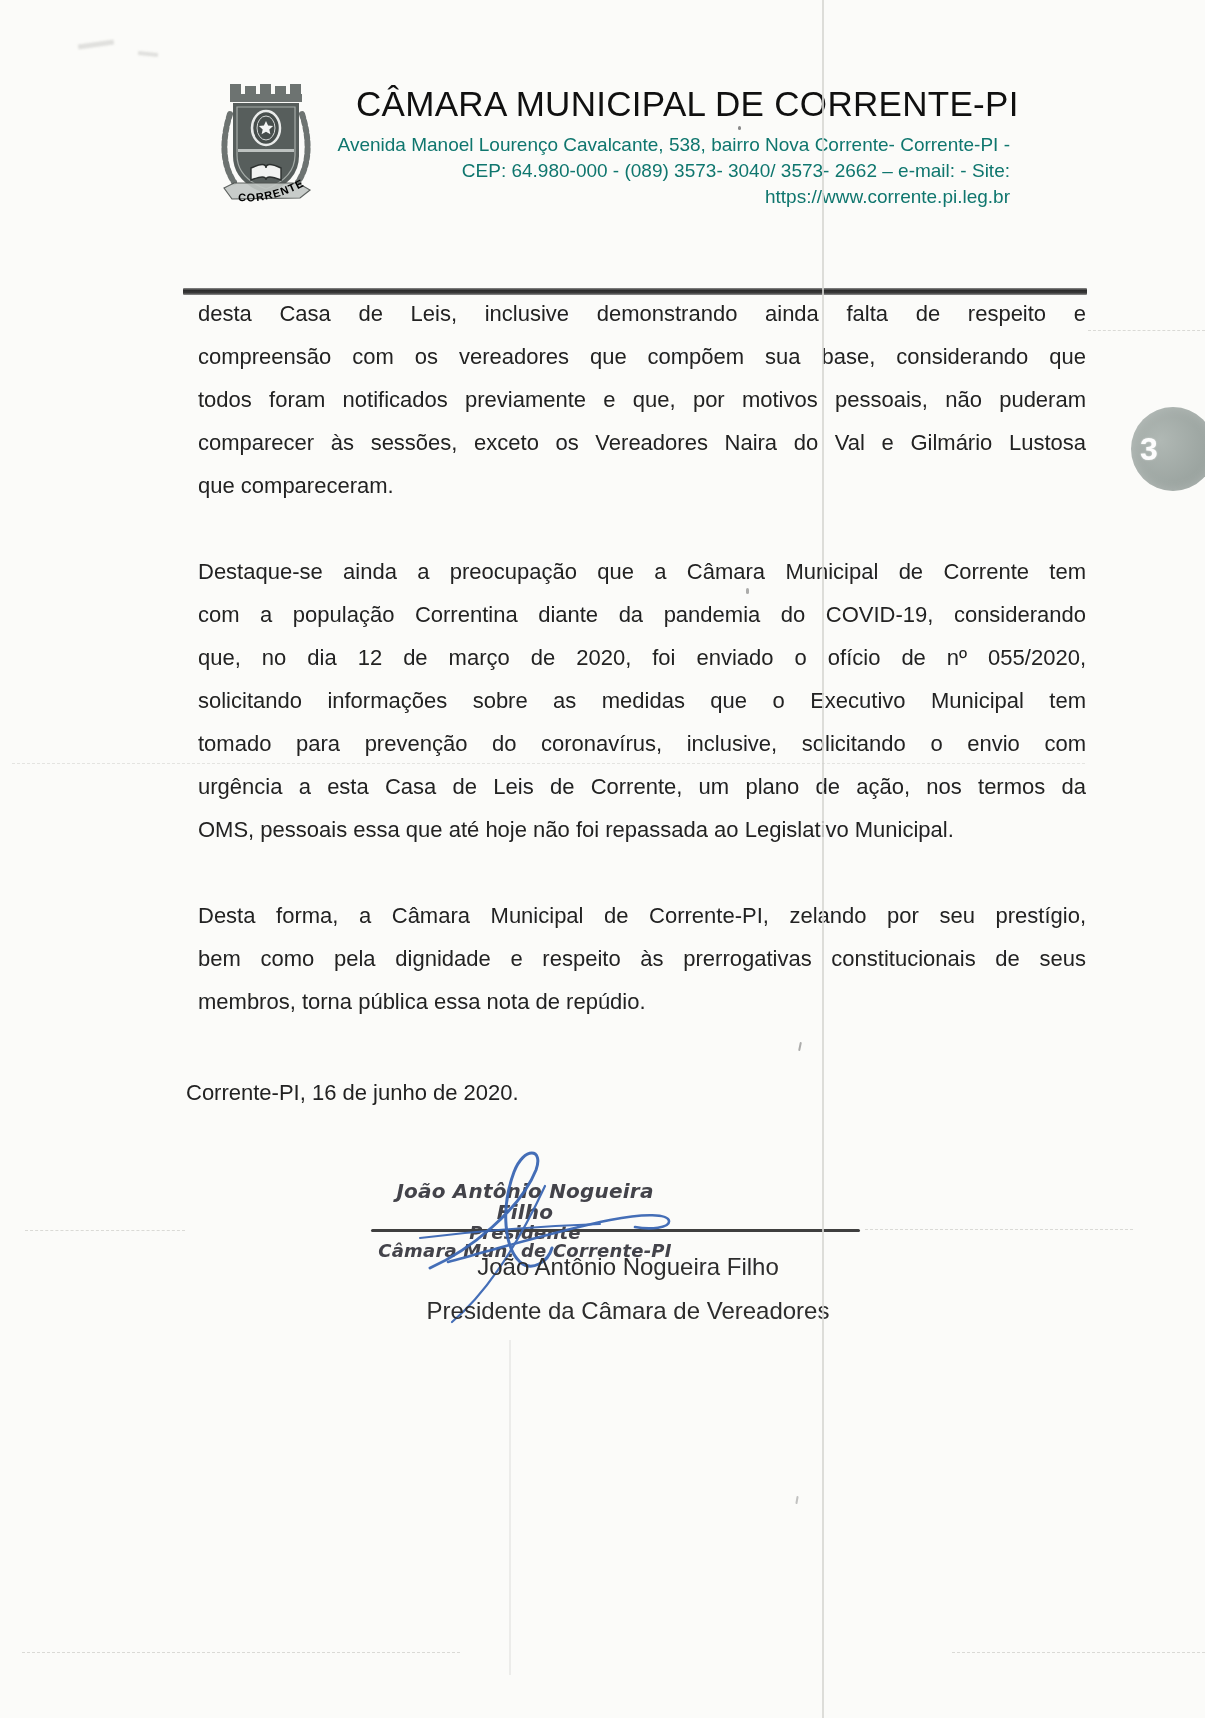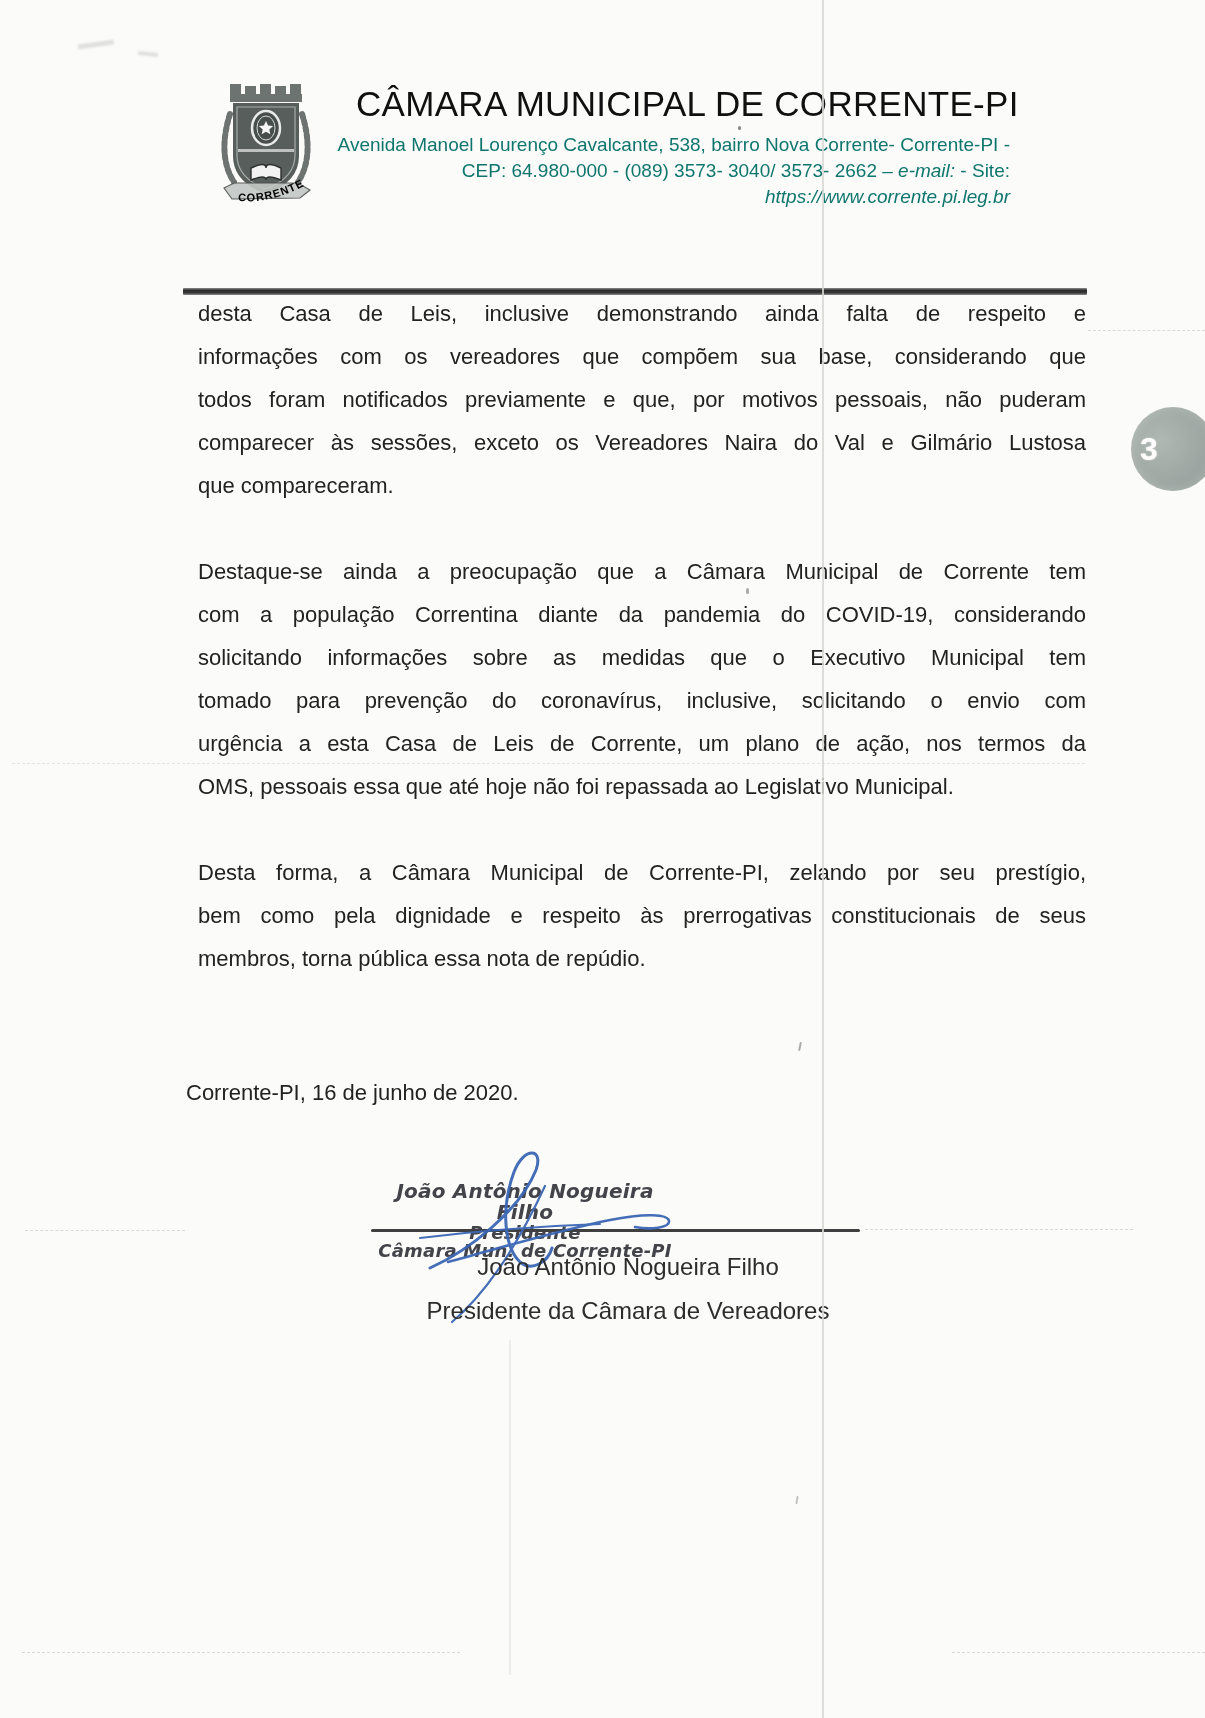--- a/index.html
+++ b/index.html
@@ -17,21 +17,21 @@
   .doc-title{
     position:absolute;left:356px;top:84px;
     font-size:35px;font-weight:normal;color:#101010;
     letter-spacing:.3px;white-space:nowrap;
   }
   .header-address{
     position:absolute;left:300px;top:132px;width:710px;
     font-size:19px;line-height:26px;color:#0f766e;
     text-align:right;
   }
-  .header-address .it{font-style:italic;}
+  .header-address .it{}
   .header-rule{
     position:absolute;left:183px;top:288px;width:904px;height:7px;
     background:linear-gradient(to bottom,#8d8d8d,#2c2c2c 35%,#3a3a3a 70%,#909090);
     border-radius:1px;
   }
   
   .body-text{
     position:absolute;left:186px;top:292px;width:900px;
     font-size:22px;line-height:43px;color:#222222;
   }
@@ -124,28 +124,29 @@
   <div class="header-address">
     <div>Avenida Manoel Lourenço Cavalcante, 538, bairro Nova Corrente- Corrente-PI -</div>
     <div><span>CEP: 64.980-000 - (089) 3573- 3040/ 3573- 2662 – </span><span class="it">e-mail:</span><span> - Site:</span></div>
     <div class="it">https://www.corrente.pi.leg.br</div>
   </div>
   <div class="header-rule"></div>
 
   <div class="body-text">
       <div class="para">
         <div class="line">desta Casa de Leis, inclusive demonstrando ainda falta de respeito e</div>
-        <div class="line">informações com os vereadores que compõem sua base, considerando que</div>
+        <div class="line">compreensão com os vereadores que compõem sua base, considerando que</div>
         <div class="line">todos foram notificados previamente e que, por motivos pessoais, não puderam</div>
         <div class="line">comparecer às sessões, exceto os Vereadores Naira do Val e Gilmário Lustosa</div>
         <div class="line last">que compareceram.</div>
       </div>
       <div class="para">
         <div class="line">Destaque-se ainda a preocupação que a Câmara Municipal de Corrente tem</div>
         <div class="line">com a população Correntina diante da pandemia do COVID-19, considerando</div>
+        <div class="line">que, no dia 12 de março de 2020, foi enviado o ofício de nº 055/2020,</div>
         <div class="line">solicitando informações sobre as medidas que o Executivo Municipal tem</div>
         <div class="line">tomado para prevenção do coronavírus, inclusive, solicitando o envio com</div>
         <div class="line">urgência a esta Casa de Leis de Corrente, um plano de ação, nos termos da</div>
         <div class="line last">OMS, pessoais essa que até hoje não foi repassada ao Legislativo Municipal.</div>
       </div>
       <div class="para">
         <div class="line">Desta forma, a Câmara Municipal de Corrente-PI, zelando por seu prestígio,</div>
         <div class="line">bem como pela dignidade e respeito às prerrogativas constitucionais de seus</div>
         <div class="line last">membros, torna pública essa nota de repúdio.</div>
       </div>

